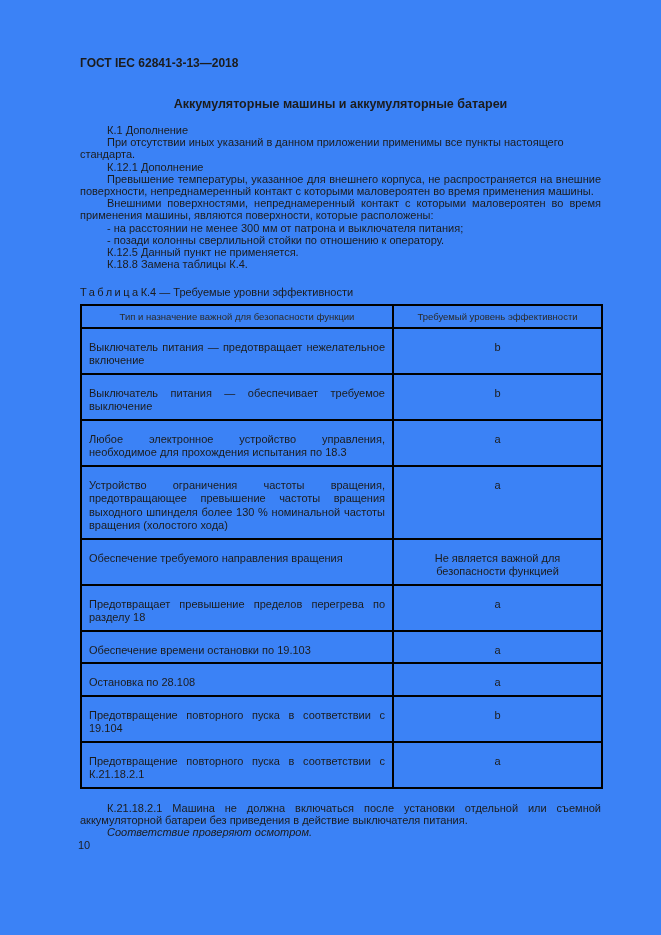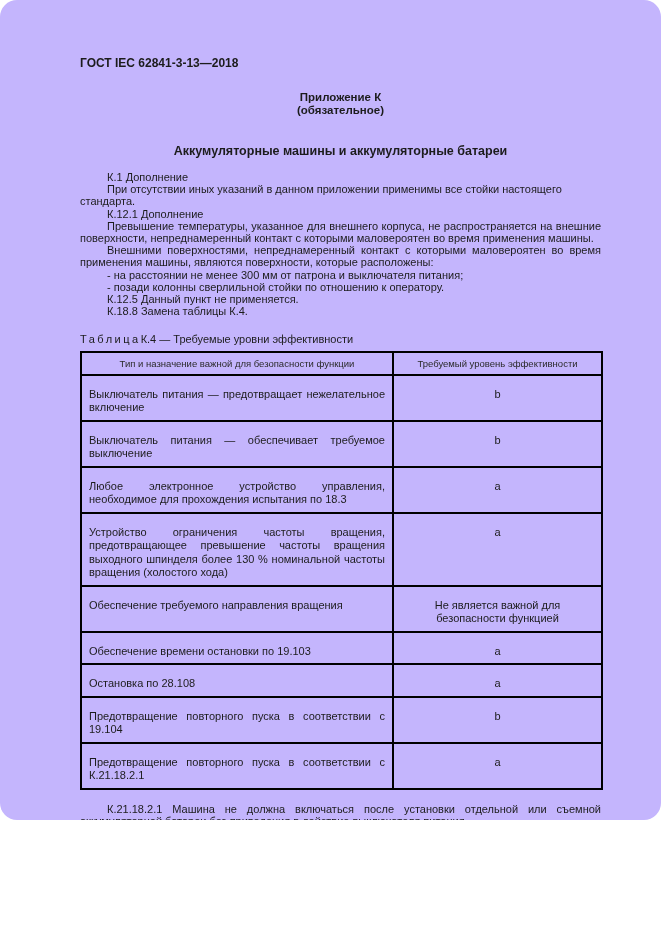--- a/index.html
+++ b/index.html
@@ -3,28 +3,27 @@
 <meta charset="utf-8">
 <style>
   html, body {
     margin: 0;
     padding: 0;
     background: #ffffff;
   }
   .page {
     position: relative;
     width: 661px;
-    height: 820px;
-    background: #c4b5fd;
+    height: 935px;
+    background: #3b82f6;
     box-sizing: border-box;
     padding: 57px 60px 0 80px;
     font-family: "Liberation Sans", sans-serif;
     color: #1c1c1c;
     overflow: hidden;
-    border-radius: 17px;
   }
   .doc-number {
     font-size: 12px;
     font-weight: bold;
     line-height: 13px;
   }
   .appendix {
     margin-top: 21px;
     text-align: center;
     font-weight: bold;
@@ -98,30 +97,26 @@
     font-size: 11px;
   }
 </style>
 </head>
 <body>
 
 <div class="page">
 
   <div class="doc-number">ГОСТ IEC 62841-3-13—2018</div>
 
-  <div class="appendix">
-    <div>Приложение К</div>
-    <div>(обязательное)</div>
-  </div>
 
   <h1 class="title">Аккумуляторные машины и аккумуляторные батареи</h1>
 
   <div class="body-text">
       <p class="para indent">К.1 Дополнение</p>
-      <p class="para indent">При отсутствии иных указаний в данном приложении применимы все стойки настоящего стандарта.</p>
+      <p class="para indent">При отсутствии иных указаний в данном приложении применимы все пункты настоящего стандарта.</p>
       <p class="para indent">К.12.1 Дополнение</p>
       <p class="para indent-justify">Превышение температуры, указанное для внешнего корпуса, не распространяется на внешние поверхности, непреднамеренный контакт с которыми маловероятен во время применения машины.</p>
       <p class="para indent-justify">Внешними поверхностями, непреднамеренный контакт с которыми маловероятен во время применения машины, являются поверхности, которые расположены:</p>
       <p class="para list">- на расстоянии не менее 300 мм от патрона и выключателя питания;</p>
       <p class="para list">- позади колонны сверлильной стойки по отношению к оператору.</p>
       <p class="para indent">К.12.5 Данный пункт не применяется.</p>
       <p class="para indent">К.18.8 Замена таблицы К.4.</p>
     </div>
 
   <p class="caption"><span class="spaced">Таблица</span><span>К.4 — Требуемые уровни эффективности</span></p>
@@ -148,20 +143,24 @@
         </tr>
         <tr>
           <td class="cell-function">Устройство ограничения частоты вращения, предотвращающее превышение частоты вращения выходного шпинделя более 130 % номинальной частоты вращения (холостого хода)</td>
           <td class="cell-level">a</td>
         </tr>
         <tr>
           <td class="cell-function">Обеспечение требуемого направления вращения</td>
           <td class="cell-level">Не является важной для безопасности функцией</td>
         </tr>
         <tr>
+          <td class="cell-function">Предотвращает превышение пределов перегрева по разделу 18</td>
+          <td class="cell-level">a</td>
+        </tr>
+        <tr>
           <td class="cell-function">Обеспечение времени остановки по 19.103</td>
           <td class="cell-level">a</td>
         </tr>
         <tr>
           <td class="cell-function">Остановка по 28.108</td>
           <td class="cell-level">a</td>
         </tr>
         <tr>
           <td class="cell-function">Предотвращение повторного пуска в соответствии с 19.104</td>
           <td class="cell-level">b</td>

